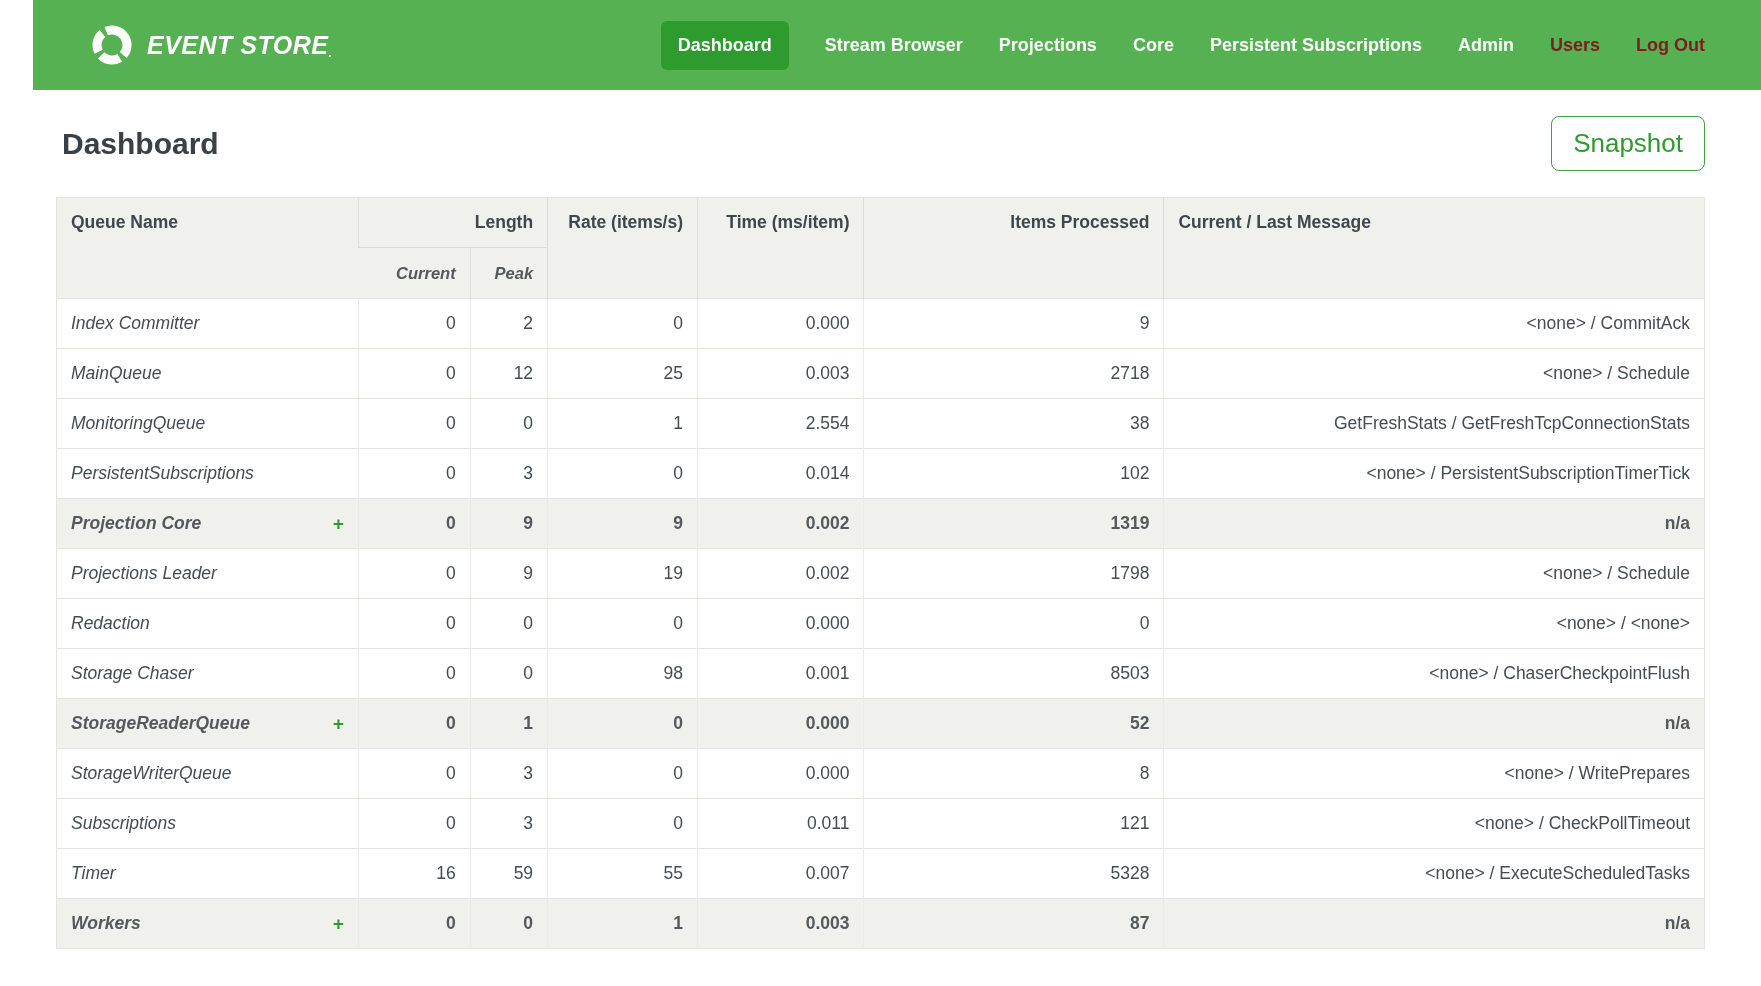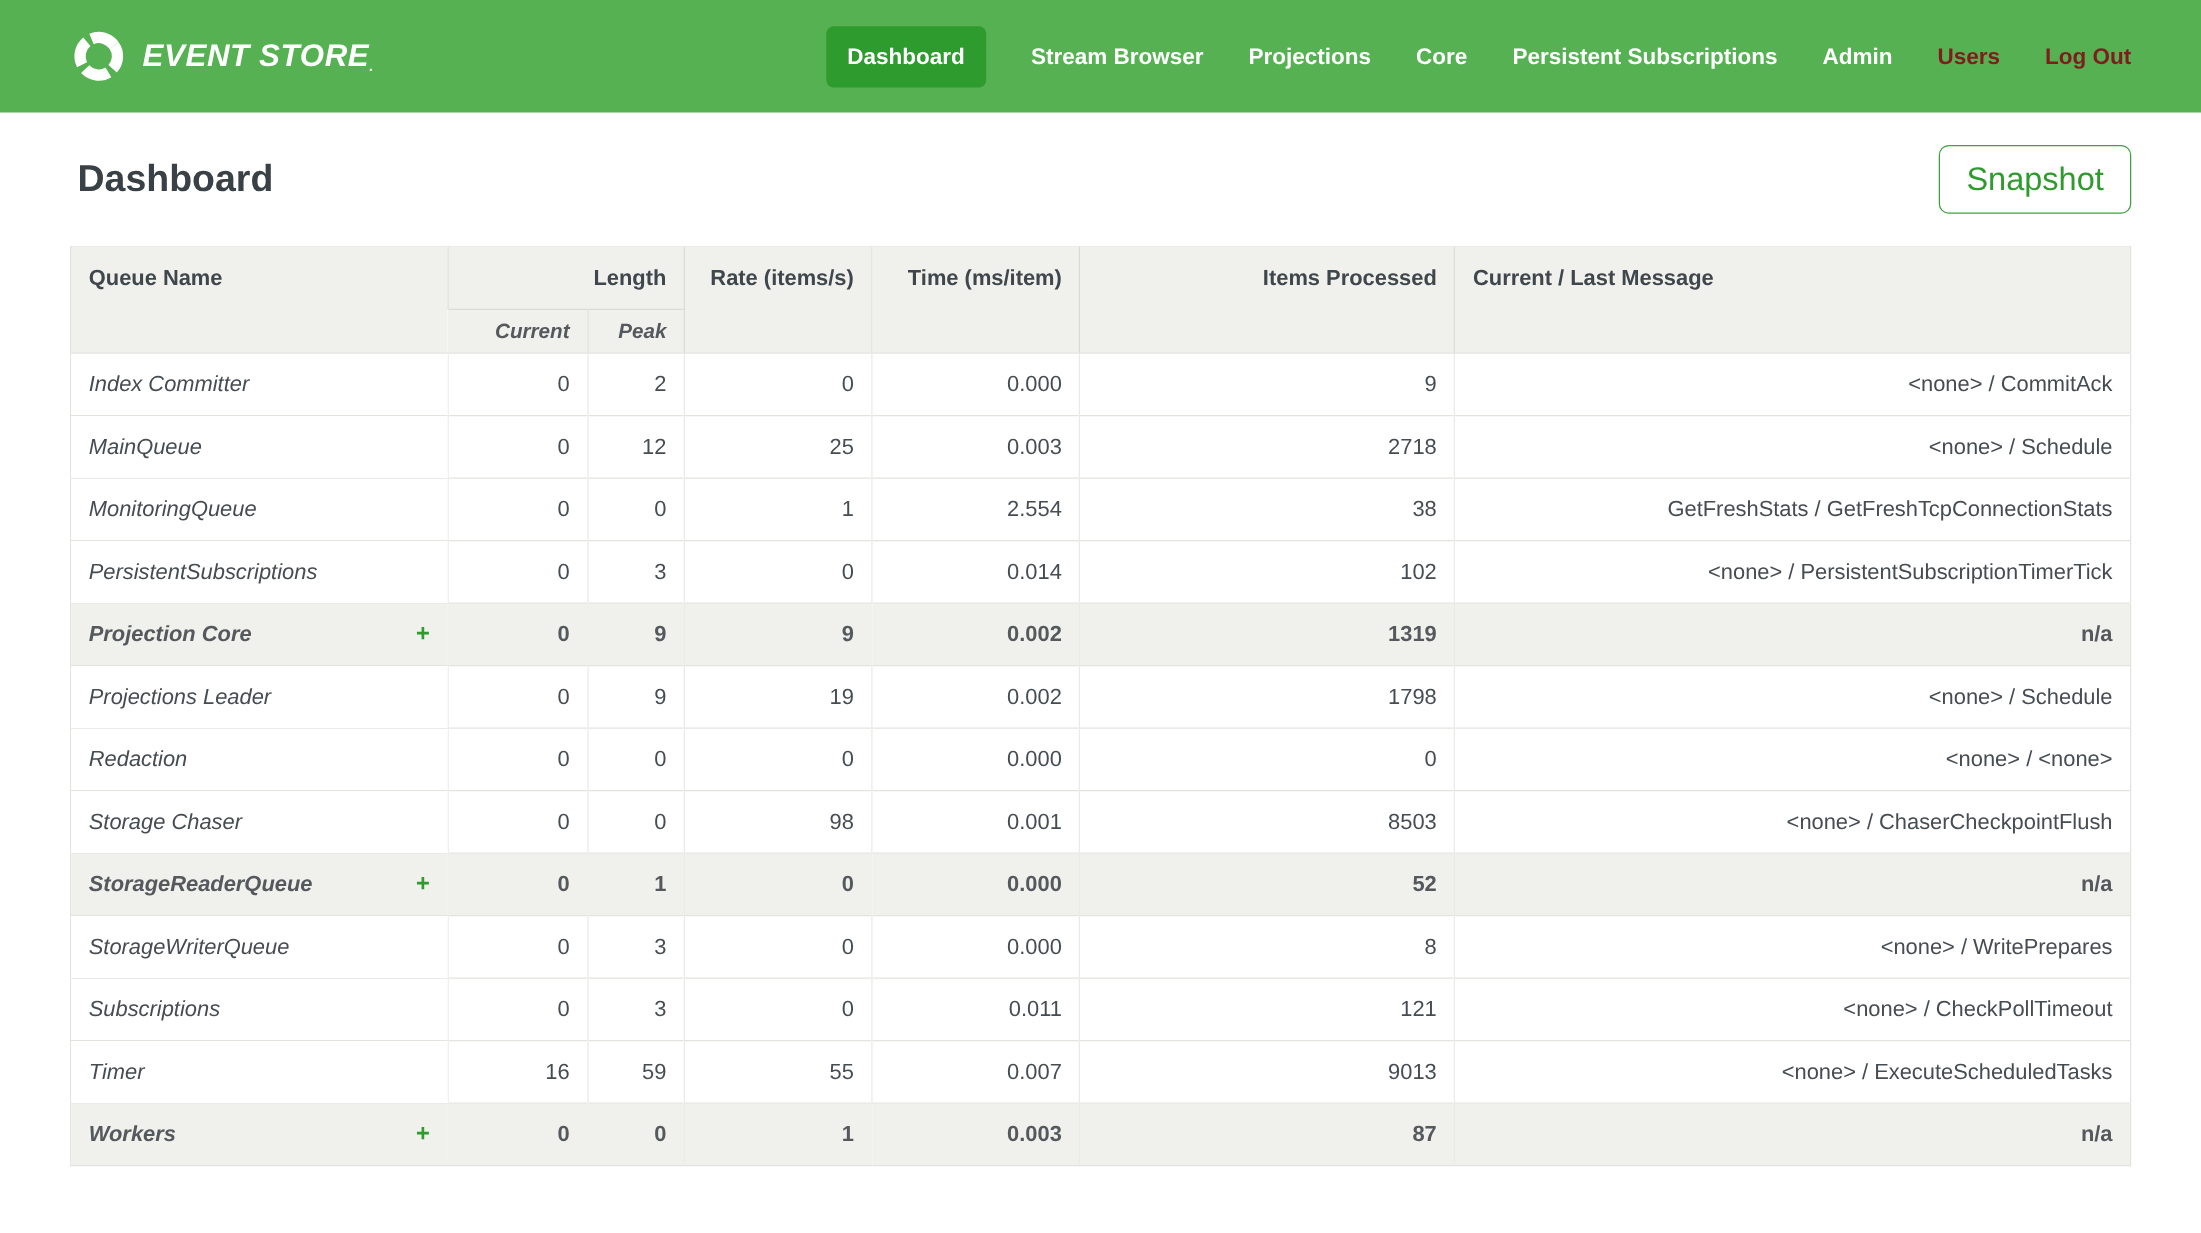--- a/index.html
+++ b/index.html
@@ -13,20 +13,21 @@
   }
 
   
   .navbar {
     height: 90px;
     background: #55b152;
     display: flex;
     align-items: center;
     justify-content: space-between;
     padding: 0 56px;
+    margin-left: 33px;
   }
   .brand { display: flex; align-items: center; gap: 12px; color: #fff; cursor: pointer; }
   .brand svg { display: block; }
   .brand-text {
     font-size: 25px;
     font-weight: bold;
     font-style: italic;
     letter-spacing: 0.5px;
     color: #ffffff;
     white-space: nowrap;
@@ -110,21 +111,21 @@
     vertical-align: top;
     padding-top: 14px;
   }
   thead th.th-queue { text-align: left; }
   thead th.th-msg { text-align: left; }
   thead th.th-sub {
     font-style: italic;
     color: #55595d;
     font-size: 16.5px;
     border-top: 1px solid #dcdcd7;
-    height: 35px;
+    height: 51px;
     vertical-align: middle;
   }
   tbody td {
     border-top: 1px solid #e4e4df;
     border-left: 1px solid #eaeae6;
     text-align: right;
     color: #454c52;
     background: #ffffff;
   }
   tbody td:first-child { border-left: none; font-style: italic; }
@@ -338,21 +339,21 @@
   </tr>
         <tr>
     <td class="c-queue">
       <span>Timer</span>
       
     </td>
     <td>16</td>
     <td>59</td>
     <td>55</td>
     <td>0.007</td>
-    <td>9013</td>
+    <td>5328</td>
     <td>&lt;none&gt; / ExecuteScheduledTasks</td>
   </tr>
         <tr class="group">
     <td class="c-queue">
       <span>Workers</span>
       <span class="plus">+</span>
     </td>
     <td>0</td>
     <td>0</td>
     <td>1</td>

